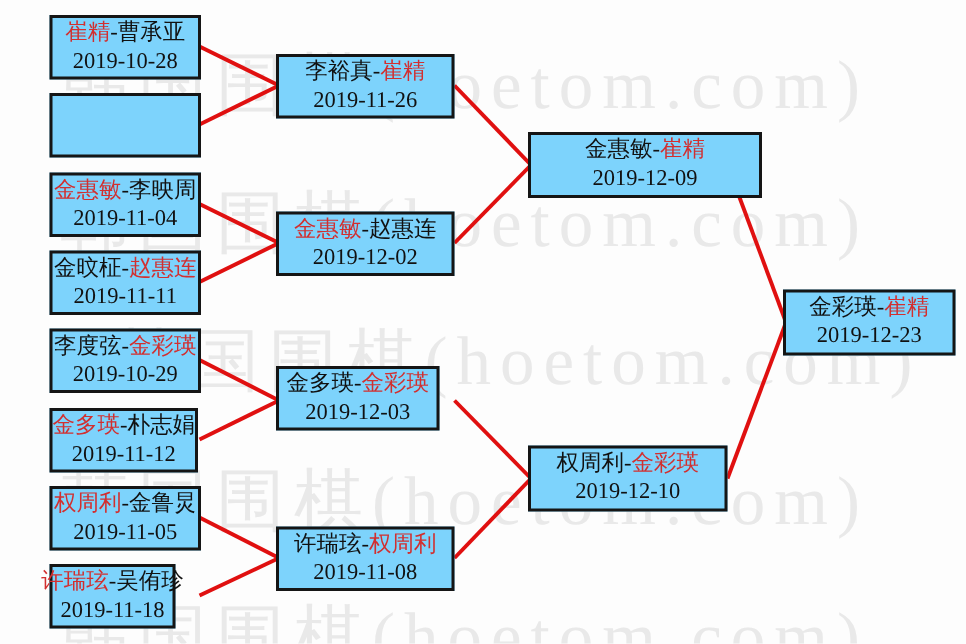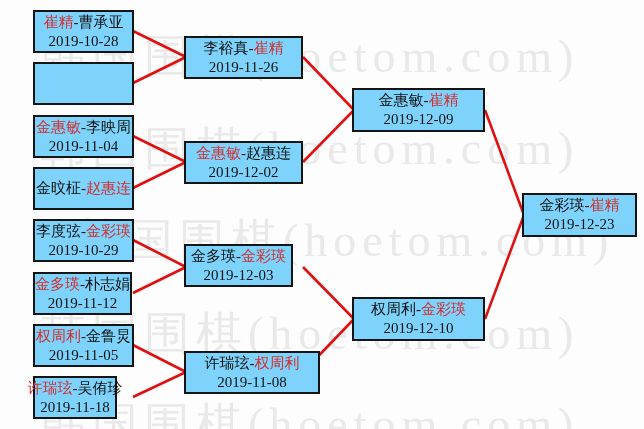--- a/index.html
+++ b/index.html
@@ -79,20 +79,21 @@
     <div class="date">2019-10-28</div>
   </div>
   <div class="box" style="left:33px;top:62px;width:101px;height:43px">
   </div>
   <div class="box" style="left:33px;top:115px;width:101px;height:43px">
     <div class="names"><span class="red">金惠敏</span><span>-</span><span>李映周</span></div>
     <div class="date">2019-11-04</div>
   </div>
   <div class="box" style="left:33px;top:167px;width:101px;height:43px">
     <div class="names"><span>金旼柾</span><span>-</span><span class="red">赵惠连</span></div>
+    <div class="date">2019-11-11</div>
   </div>
   <div class="box" style="left:33px;top:219px;width:101px;height:43px">
     <div class="names"><span>李度弦</span><span>-</span><span class="red">金彩瑛</span></div>
     <div class="date">2019-10-29</div>
   </div>
   <div class="box" style="left:33px;top:272px;width:99px;height:43px">
     <div class="names"><span class="red">金多瑛</span><span>-</span><span>朴志娟</span></div>
     <div class="date">2019-11-12</div>
   </div>
   <div class="box" style="left:33px;top:324px;width:101px;height:43px">
@@ -109,26 +110,26 @@
     <div class="date">2019-11-26</div>
   </div>
   <div class="box" style="left:184px;top:141px;width:119px;height:43px">
     <div class="names"><span class="red">金惠敏</span><span>-</span><span>赵惠连</span></div>
     <div class="date">2019-12-02</div>
   </div>
   <div class="box" style="left:184px;top:244px;width:109px;height:43px">
     <div class="names"><span>金多瑛</span><span>-</span><span class="red">金彩瑛</span></div>
     <div class="date">2019-12-03</div>
   </div>
-  <div class="box" style="left:184px;top:351px;width:136px;height:43px">
+  <div class="box" style="left:184px;top:351px;width:119px;height:43px">
     <div class="names"><span>许瑞玹</span><span>-</span><span class="red">权周利</span></div>
     <div class="date">2019-11-08</div>
   </div>
 
-  <div class="box" style="left:352px;top:88px;width:133px;height:44px">
+  <div class="box" style="left:352px;top:88px;width:156px;height:44px">
     <div class="names"><span>金惠敏</span><span>-</span><span class="red">崔精</span></div>
     <div class="date">2019-12-09</div>
   </div>
   <div class="box" style="left:352px;top:297px;width:133px;height:44px">
     <div class="names"><span>权周利</span><span>-</span><span class="red">金彩瑛</span></div>
     <div class="date">2019-12-10</div>
   </div>
 
   <div class="box" style="left:522px;top:193px;width:115px;height:44px">
     <div class="names"><span>金彩瑛</span><span>-</span><span class="red">崔精</span></div>

